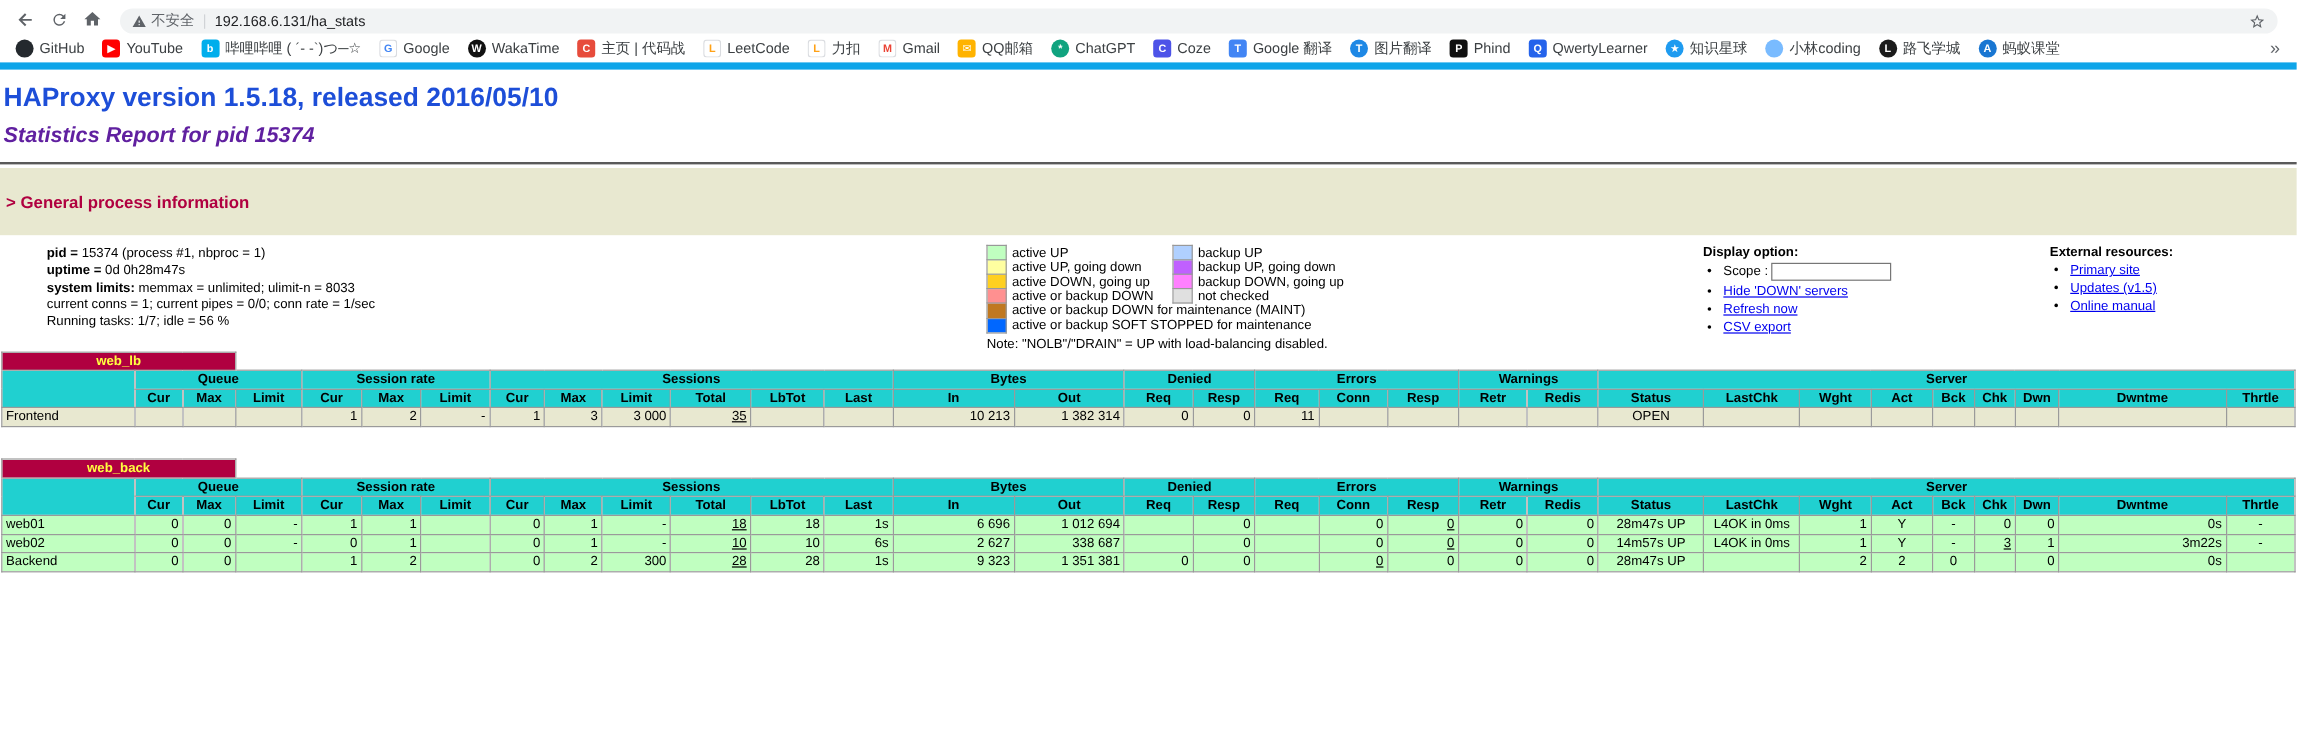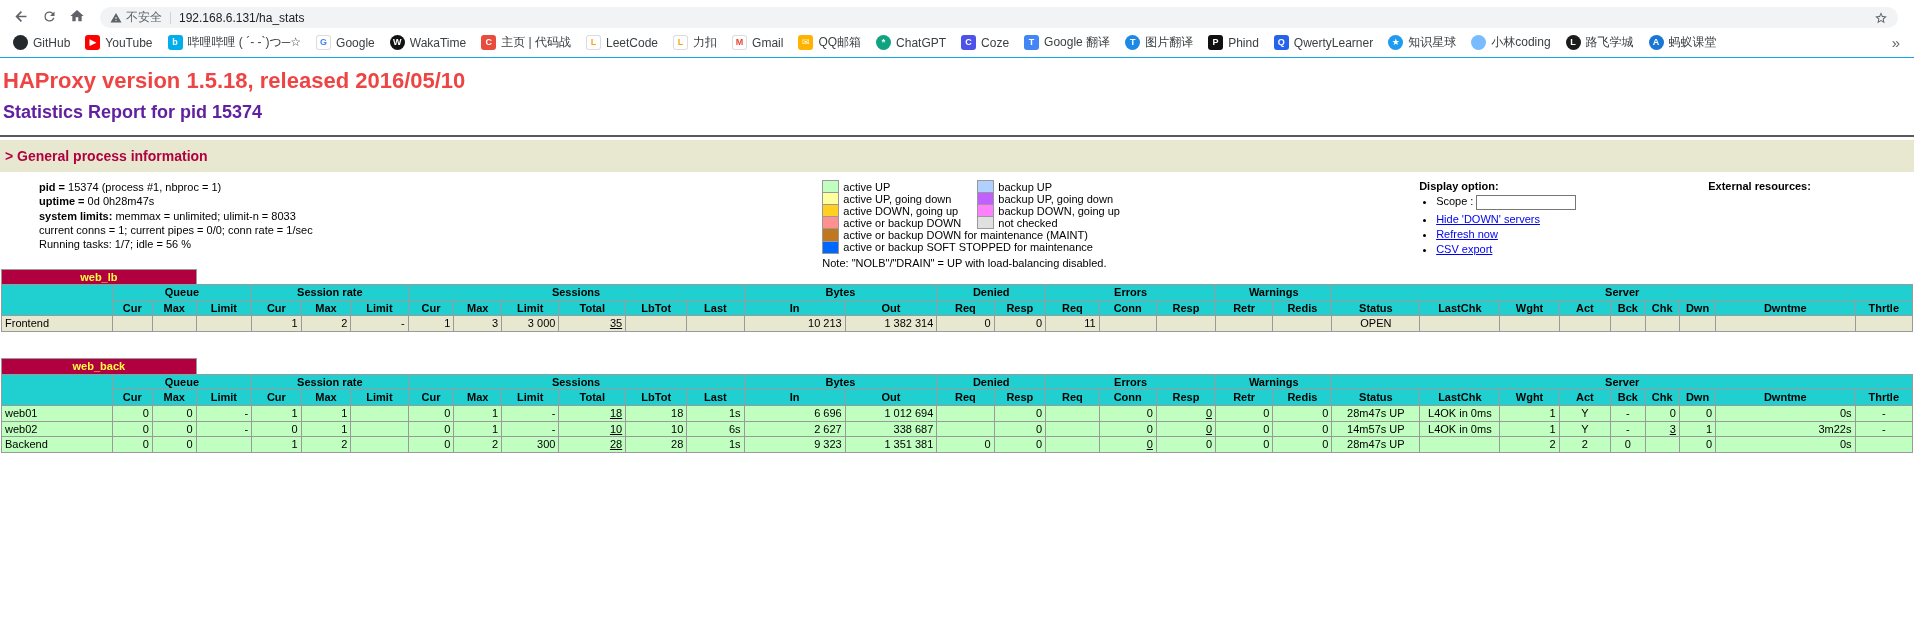--- a/index.html
+++ b/index.html
@@ -22,35 +22,35 @@
   .tb-right { display:flex; align-items:center; gap:7px; padding-right:2px; }
   .ext { width:17px; height:17px; border-radius:4px; display:flex; align-items:center; justify-content:center;
          font-size:8px; font-weight:bold; position:relative; flex:0 0 auto; }
   .ext.rnd { border-radius:50%; }
   .ebadge { position:absolute; right:-2px; bottom:-2px; width:6px; height:6px; border-radius:50%; }
   .avatar { width:20px; height:20px; border-radius:50%; background:#6d4450; display:flex; align-items:flex-end;
             justify-content:center; overflow:hidden; }
   .kebab { width:15px; height:21px; border-radius:8px; background:#1a73e8; color:#fff; display:flex;
            align-items:center; justify-content:center; font-size:12px; font-weight:bold; }
   .bookmarks { height:30px; display:flex; align-items:center; padding:0 6px; gap:1px;
-               border-bottom:1px solid #0ea5e9; font-size:12px; color:#3c4043; background:#fff; }
+               border-bottom:6px solid #0ea5e9; font-size:12px; color:#3c4043; background:#fff; }
   .bm { display:flex; align-items:center; gap:5px; padding:3px 7px; border-radius:6px; white-space:nowrap; cursor:pointer; }
   .fav { width:15px; height:15px; border-radius:3px; font-size:9px; font-weight:bold;
          display:flex; align-items:center; justify-content:center; flex:0 0 auto; line-height:1; }
   .fav.rnd { border-radius:50%; }
   .fav.brd { box-shadow:inset 0 0 0 1px #dadce0; }
   .bm-label { max-width:118px; overflow:hidden; text-overflow:ellipsis; }
   .chevron { margin-left:auto; color:#5f6368; font-size:15px; padding:0 8px; cursor:pointer; }
   
   .page { background:#fff; }
   h1 { font-size:22px; margin:10px 0 2px 3px; font-weight:bold; }
-  h1 a { color:#ef4444; text-decoration:none; }
-  h2 { font-size:18px; font-weight:bold; color:#6020a0; margin:8px 0 12px 3px; }
+  h1 a { color:#1d4ed8; text-decoration:none; }
+  h2 { font-size:18px; font-style:italic; font-weight:bold; color:#6020a0; margin:8px 0 12px 3px; }
   hr { border:0; border-top:2px solid #5a5a5a; margin:2px 0 3px 0; }
-  h3 { font-size:14px; font-weight:bold; color:#b00040; background:#e8e8d0; margin:0; padding:8px 5px; }
+  h3 { font-size:14px; font-weight:bold; color:#b00040; background:#e8e8d0; margin:0; padding:20px 5px; }
   .info-row { display:flex; align-items:flex-start; padding:8px 10px 0 6px; font-size:11px;margin-left:33px; }
   .proc-info { flex:0 0 42%; line-height:1.3; }
   .legend-wrap { flex:0 0 28%; }
   table.legend { border-collapse:collapse; font-size:11px; }
   .legend td.sw { width:16px; height:11px; border:1px solid #999; padding:0; }
   .legend td.lbl { padding:0 16px 0 4px; border:none; white-space:nowrap; }
   .legend-note { margin-top:3px; font-size:11px; white-space:nowrap; }
   .disp { flex:0 0 15.5%; margin-left:auto; }
   .extres { flex:0 0 10.5%; }
   .opt-title { font-weight:bold; margin-bottom:1px; }
@@ -258,20 +258,25 @@
         <ul id="disp-list">
             <li><span>Scope : </span><input class="scope-input" style=""></li>
             <li><a href="#">Hide 'DOWN' servers</a></li>
             <li><a href="#">Refresh now</a></li>
             <li><a href="#">CSV export</a></li>
           </ul>
       </div>
 
       <div class="extres">
         <div class="opt-title">External resources:</div>
+        <ul id="ext-list">
+            <li><a href="#">Primary site</a></li>
+            <li><a href="#">Updates (v1.5)</a></li>
+            <li><a href="#">Online manual</a></li>
+          </ul>
       </div>
     </div>
 
     <div id="tables">
         <table class="tbl">
           <colgroup>
             <col style="width: 5.8%;">
             <col style="width: 2.1%;">
             <col style="width: 2.3%;">
             <col style="width: 2.9%;">

